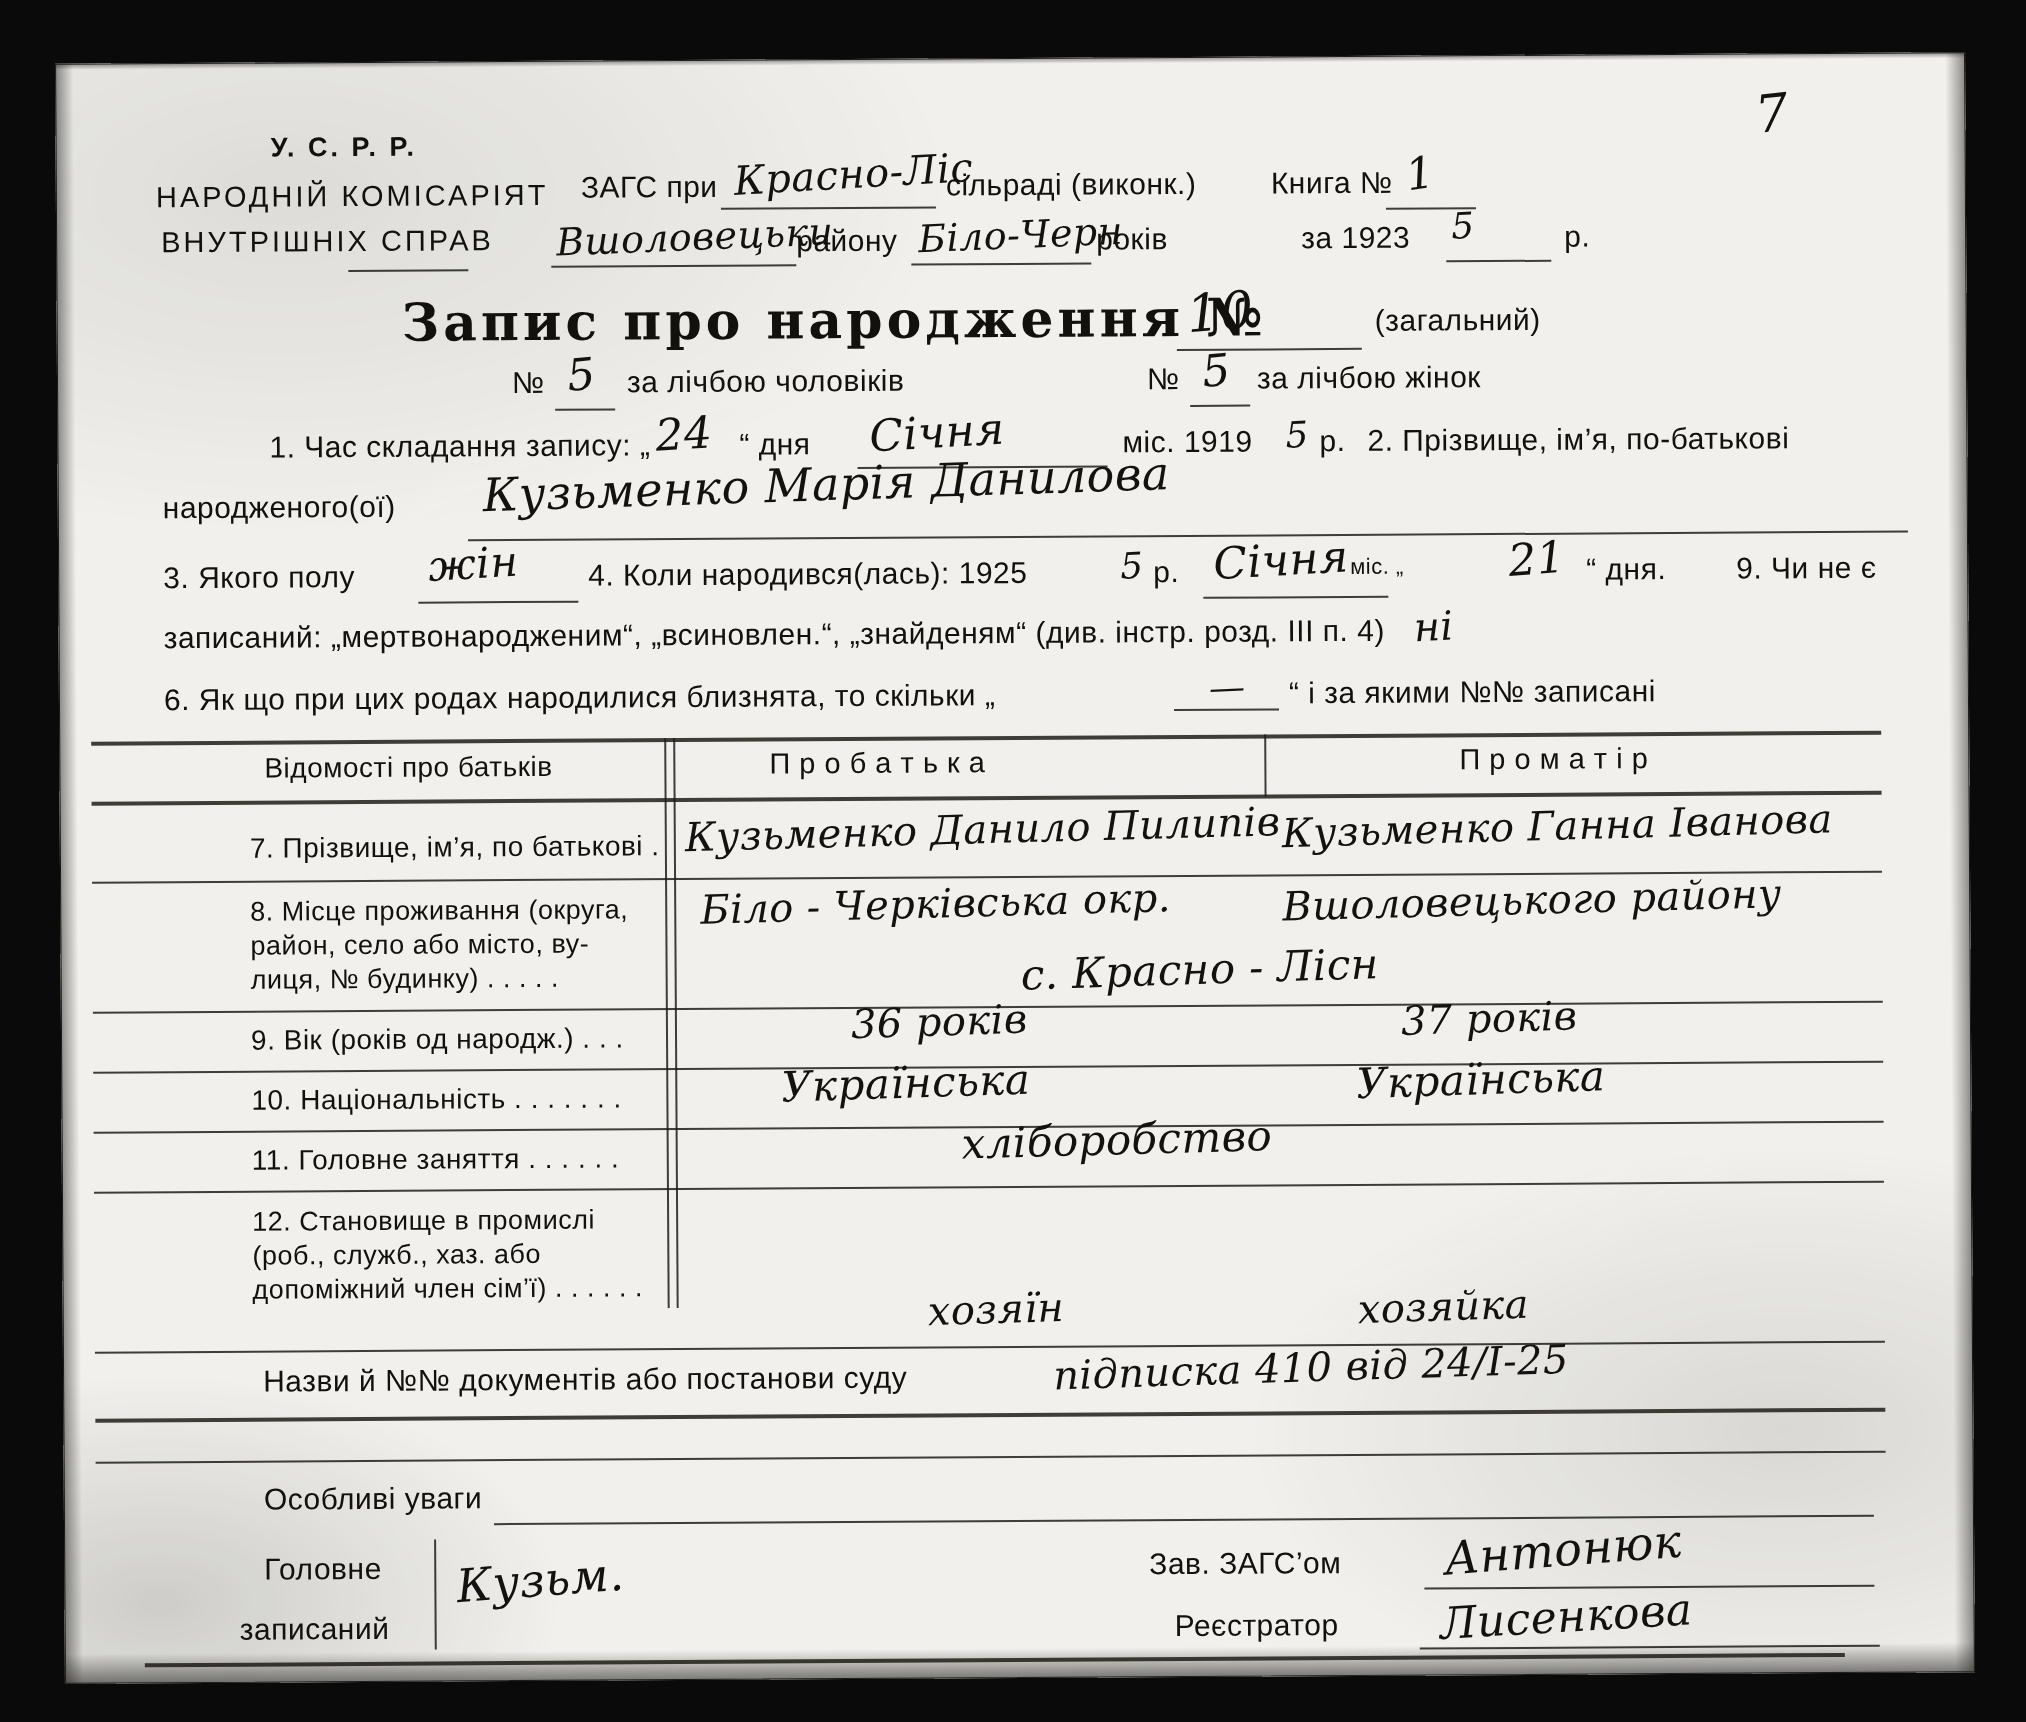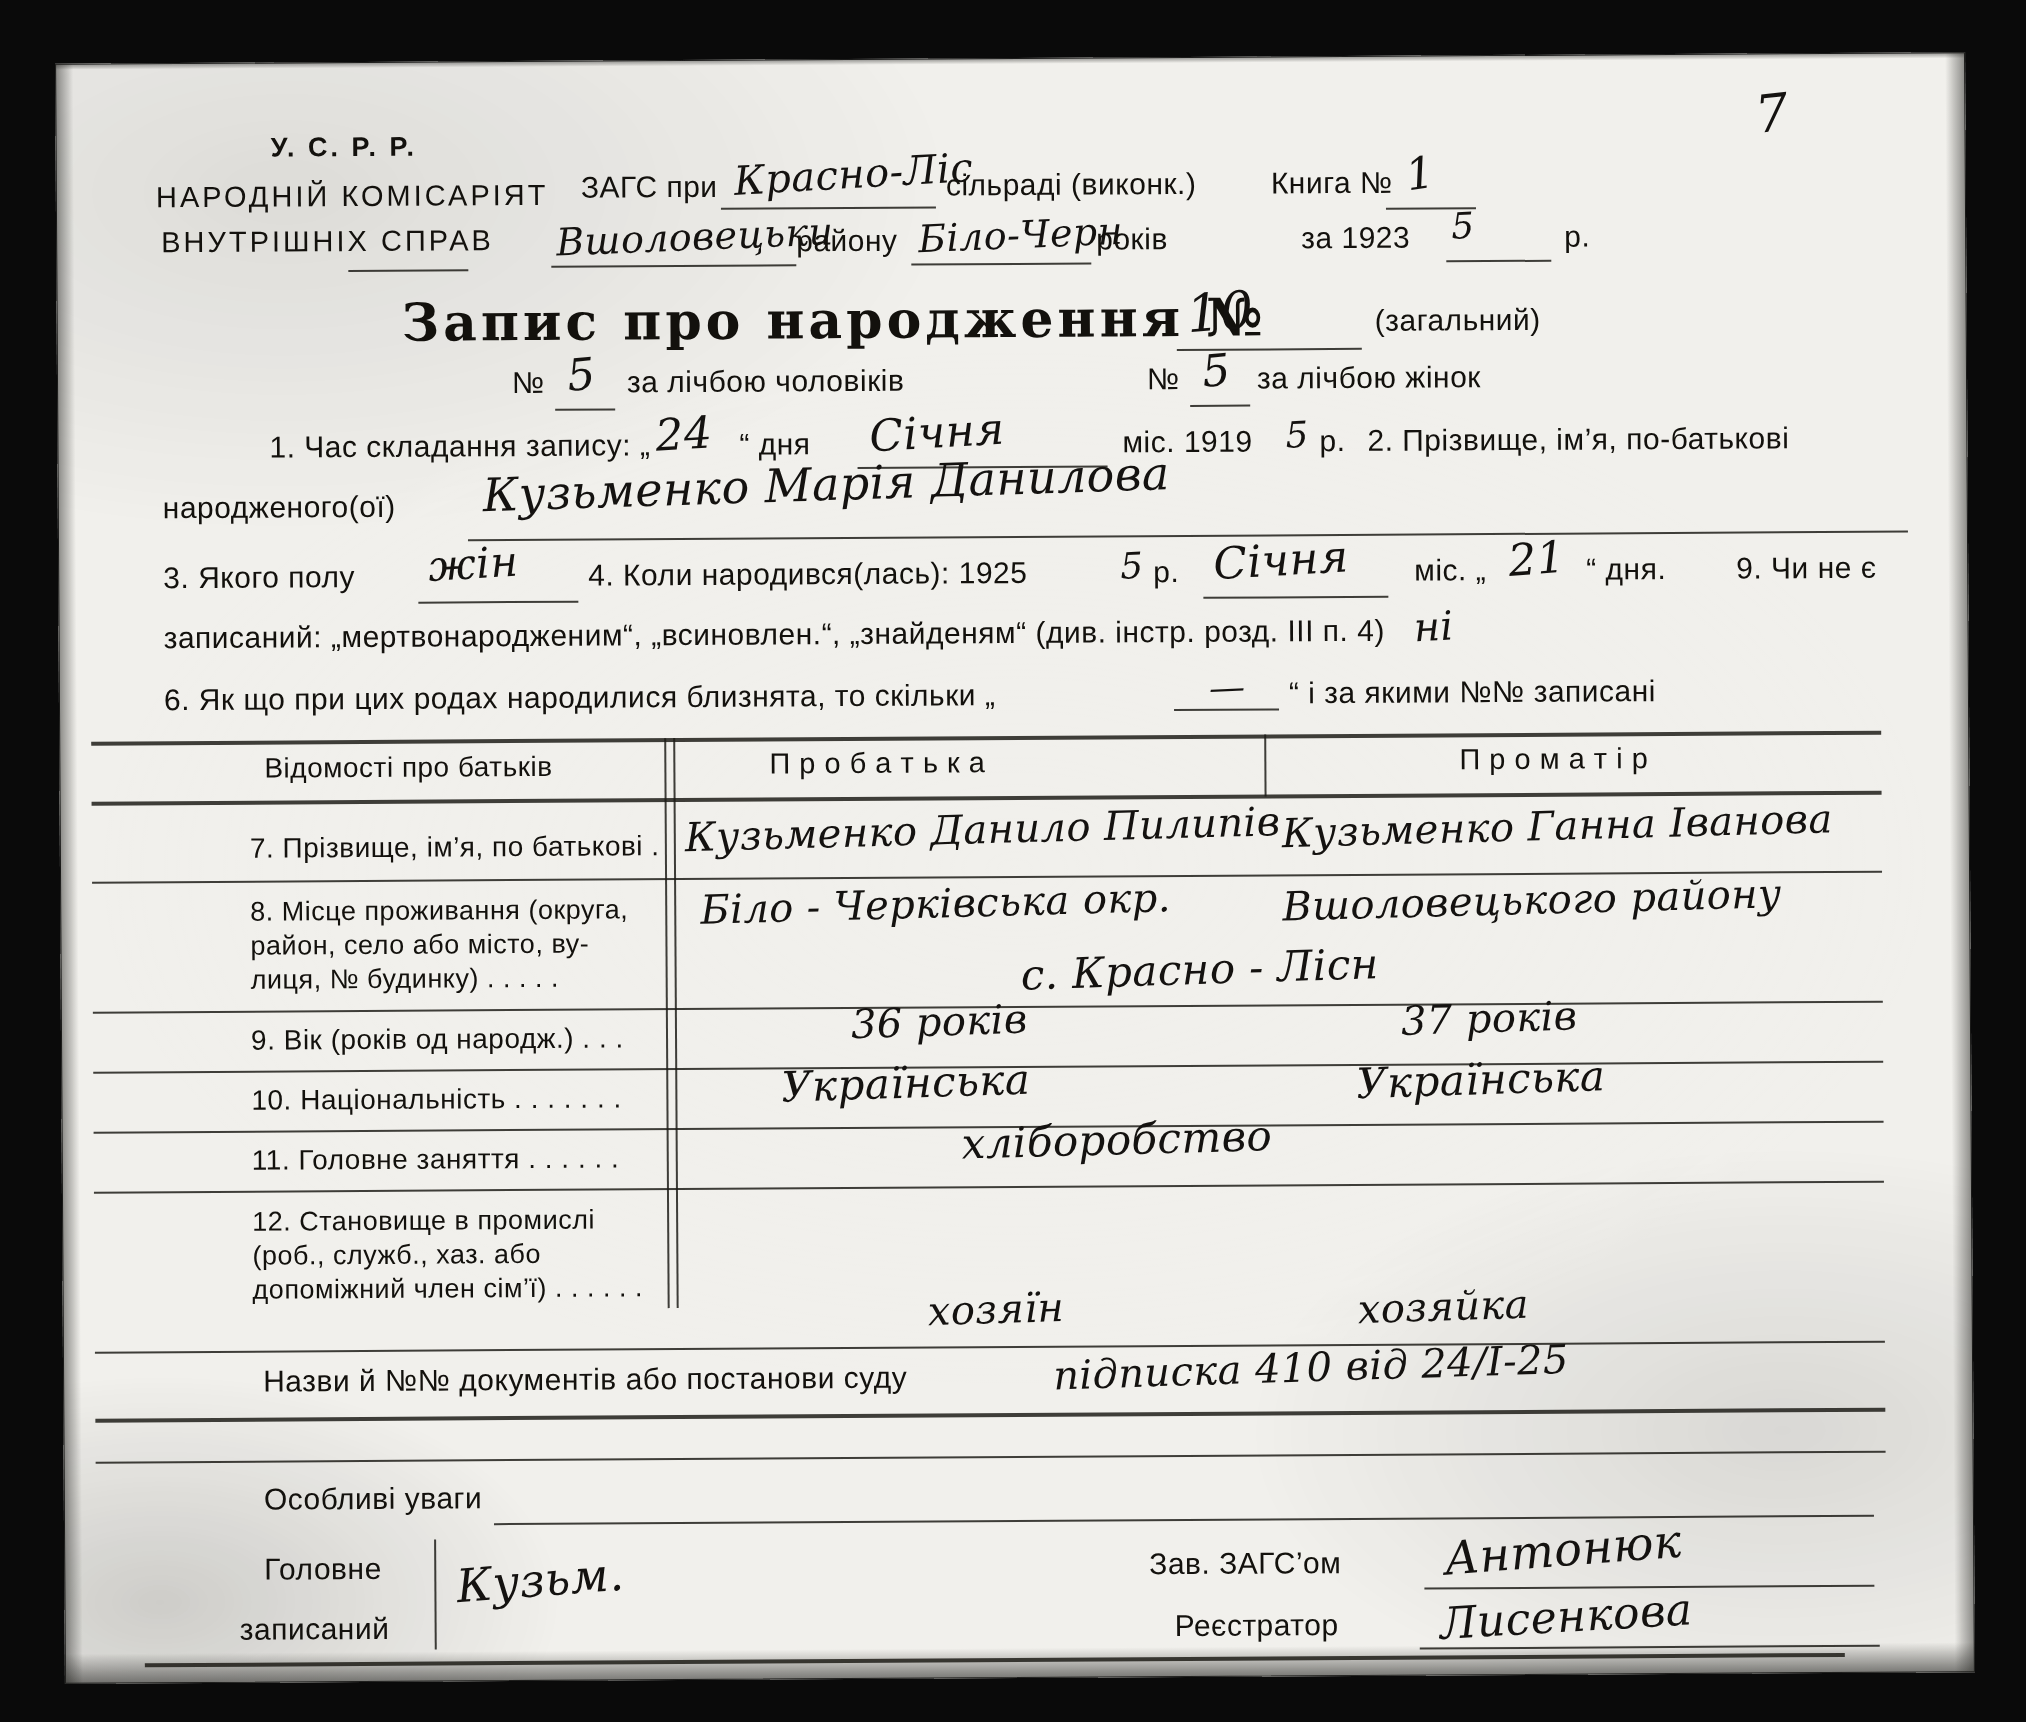--- a/index.html
+++ b/index.html
@@ -164,21 +164,21 @@
     <div class="rule" style="left:410px; top:478px; width:1440px;"></div>
 
     <div class="pr" style="left:105px; top:498px; font-size:30px;">3. Якого полу</div>
     <div class="hw" style="left:370px; top:478px; font-size:42px; transform:rotate(-3deg);">жін</div>
     <div class="rule" style="left:360px; top:540px; width:160px;"></div>
     <div class="pr" style="left:530px; top:498px; font-size:30px;">4. Коли народився(лась): 1925</div>
     <div class="hw" style="left:1062px; top:488px; font-size:36px;">5</div>
     <div class="pr" style="left:1095px; top:498px; font-size:30px;">р.</div>
     <div class="hw" style="left:1155px; top:478px; font-size:44px; transform:rotate(-3deg);">Січня</div>
     <div class="rule" style="left:1145px; top:540px; width:185px;"></div>
-    <div class="pr" style="left:1356px; top:498px; font-size:30px;">міс. „</div>
+    <div class="pr" style="left:1292px; top:498px; font-size:22px;">міс. „</div>
     <div class="hw" style="left:1450px; top:478px; font-size:44px; transform:rotate(-4deg);">21</div>
     <div class="pr" style="left:1528px; top:498px; font-size:30px;">“ дня.</div>
     <div class="pr" style="left:1678px; top:498px; font-size:30px;">9. Чи не є</div>
 
     <div class="pr" style="left:105px; top:558px; font-size:30px;">записаний: „мертвонародженим“, „всиновлен.“, „знайденям“ (див. інстр. розд. III п. 4)</div>
     <div class="hw" style="left:1355px; top:548px; font-size:40px; transform:rotate(-3deg);">ні</div>
 
     <div class="pr" style="left:105px; top:620px; font-size:30px;">6. Як що при цих родах народилися близнята, то скільки „</div>
     <div class="hw" style="left:1150px; top:610px; font-size:36px;">—</div>
     <div class="rule" style="left:1115px; top:652px; width:105px;"></div>

